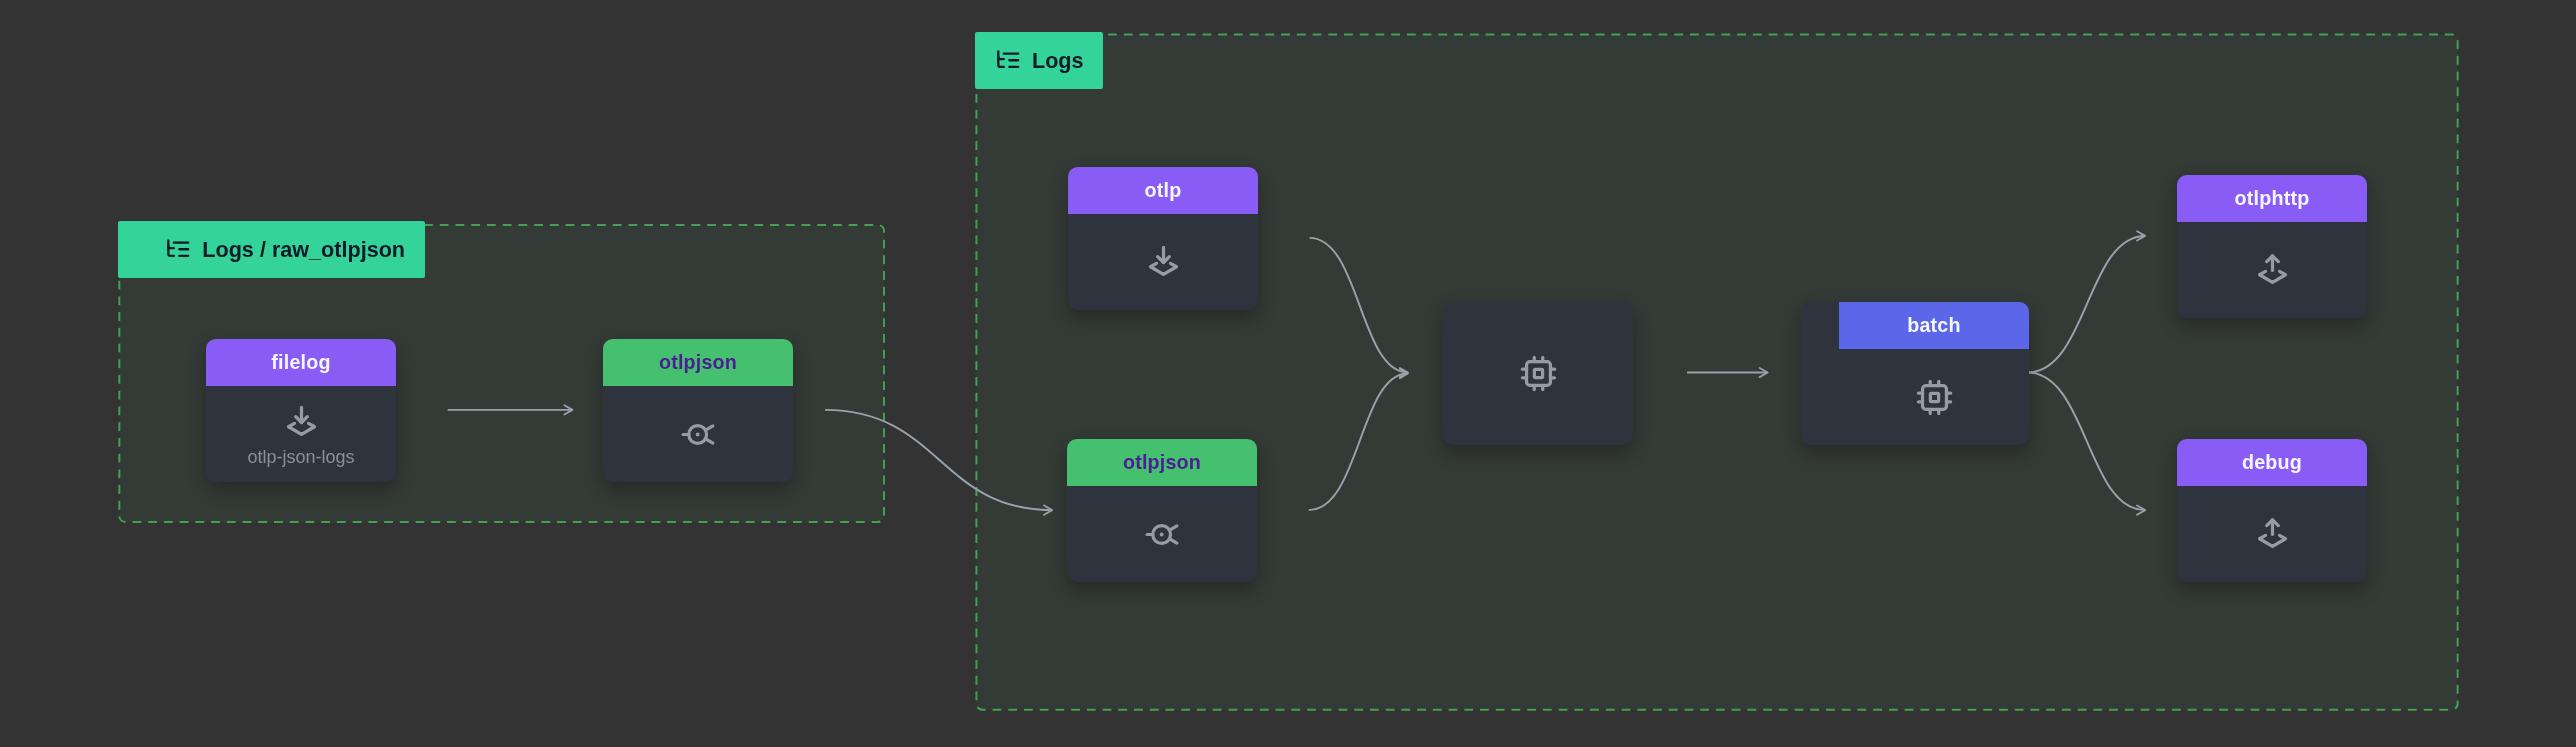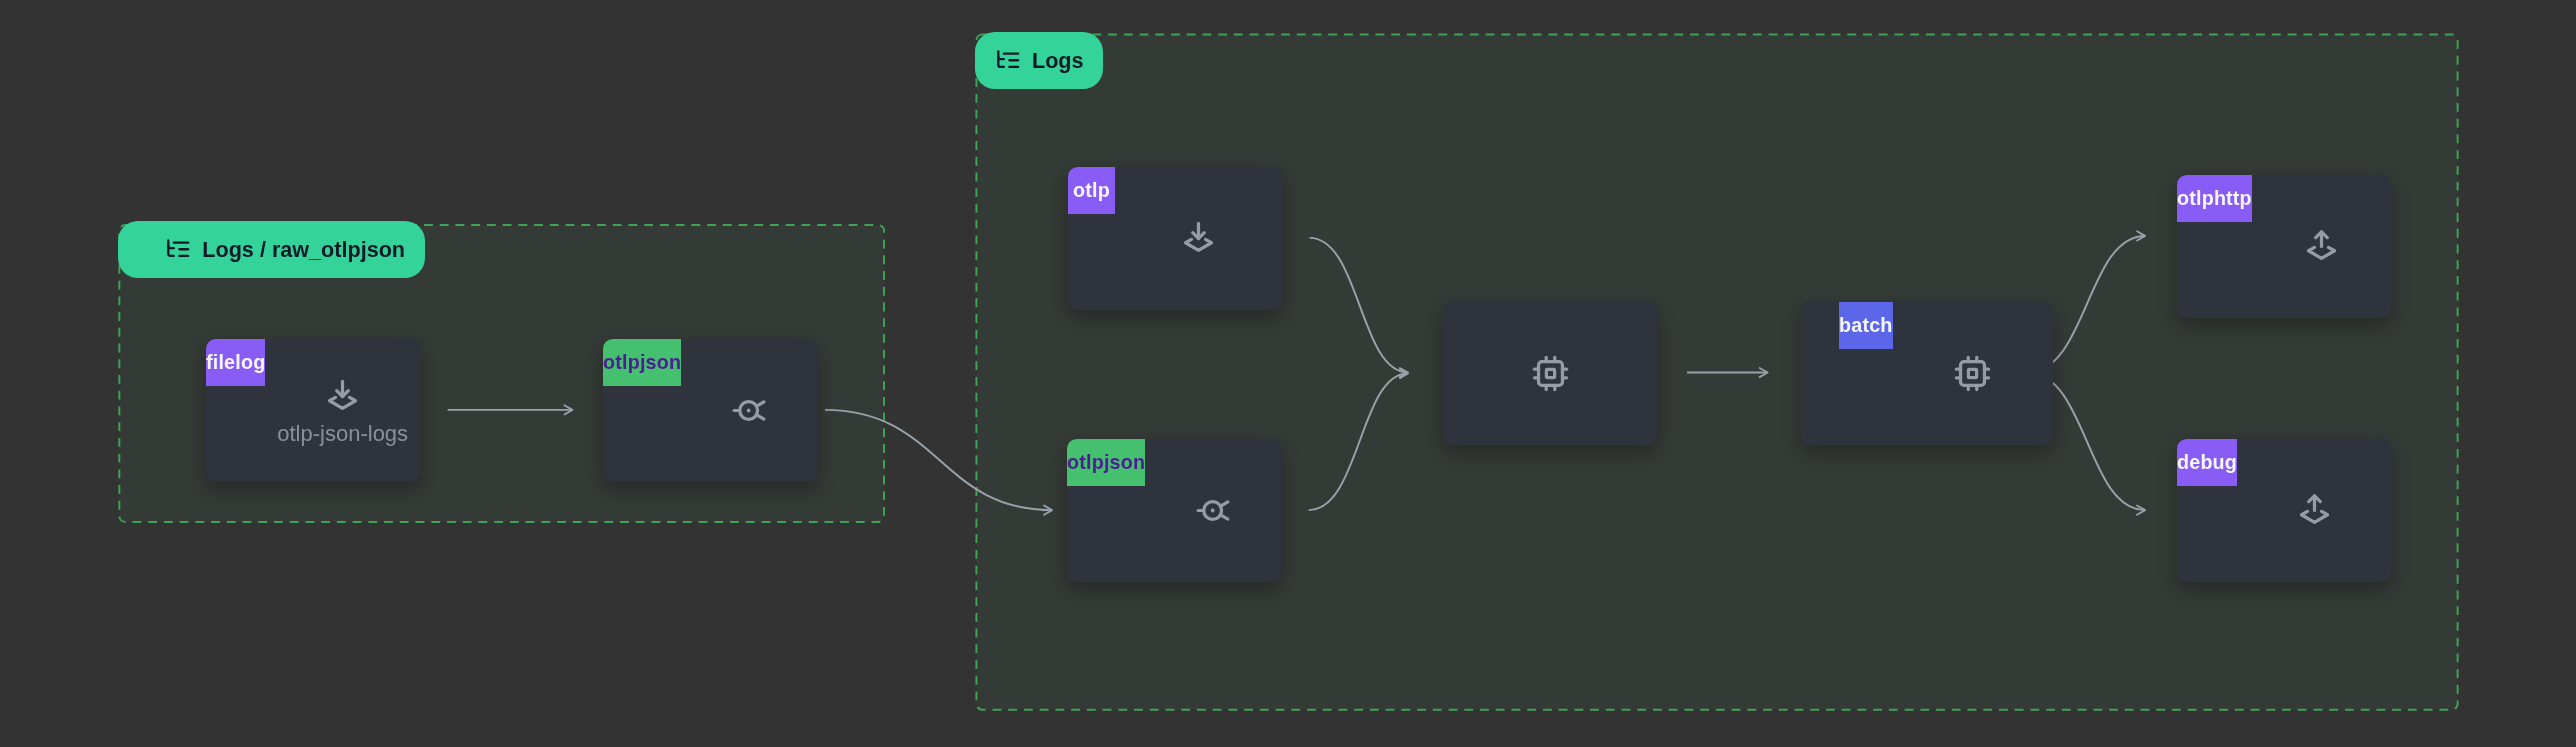--- a/index.html
+++ b/index.html
@@ -14,56 +14,56 @@
   svg.layer{position:absolute;left:0;top:0;}
 
   
   .group-badge{
     position:absolute;
     height:57px;
     display:flex;align-items:center;gap:10.8px;
     padding:0 19.7px;
     background:#34d399;
     color:#111b27;
-    border-radius:20px;
+    border-radius:2px;
     font-size:21.6px;font-weight:700;
     box-sizing:border-box;
     z-index:3;
   }
   .group-badge svg{flex:0 0 auto;}
 
   
   .node{
     position:absolute;
-    width:214px;height:143px;
+    width:190px;height:143px;
     border-radius:9.8px;
     background:#2f333d;
     box-shadow:0 7.9px 17.7px rgba(0,0,0,0.28);
     z-index:4;
     overflow:hidden;
-    display:flex;
+    display:flex;flex-direction:column;
   }
   .node-header{
     height:47px;flex:0 0 47px;
     display:flex;align-items:center;justify-content:center;
     font-size:19.7px;font-weight:600;
     letter-spacing:0.2px;
   }
   .hdr-receiver-exporter{background:#8a5cf6;color:#f5f7fa;}
   .hdr-connector{background:#45c06e;color:#4c1d95;}
   .hdr-processor{background:#5b67e8;color:#f5f7fa;}
   .node-body{
     flex:1;
     display:flex;flex-direction:column;
     align-items:center;justify-content:center;
     gap:4.9px;
   }
   .node-subtitle{
     color:#8a9099;
-    font-size:22px;
+    font-size:18px;
     line-height:1;
     margin-top:1px;
   }
   .node-icon{display:block;}
 </style>
 </head>
 <body>
 
 <div class="canvas">
 

